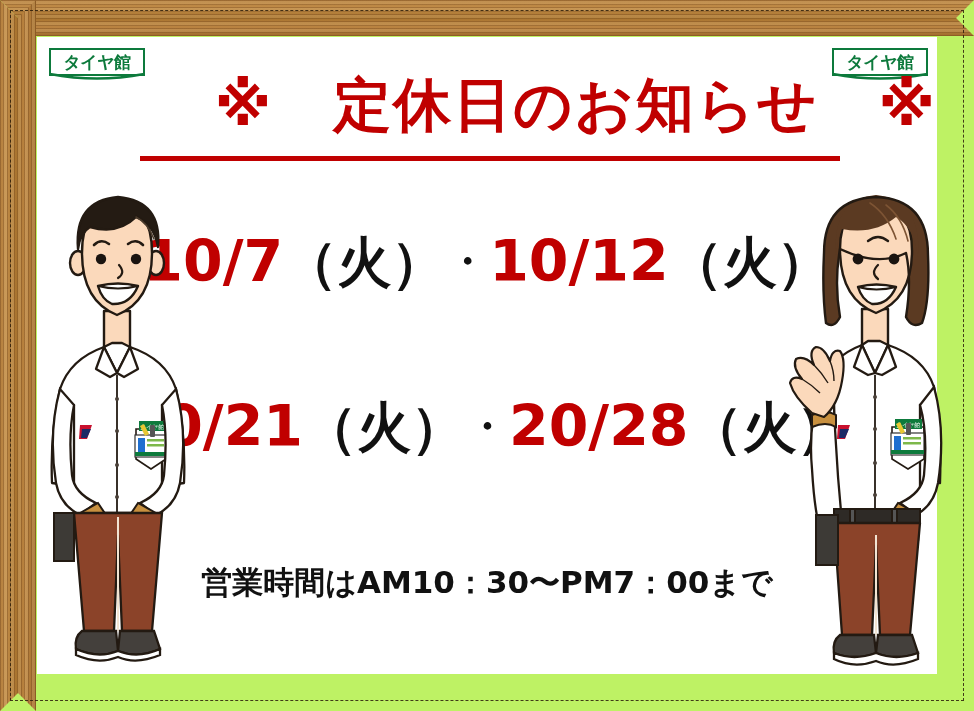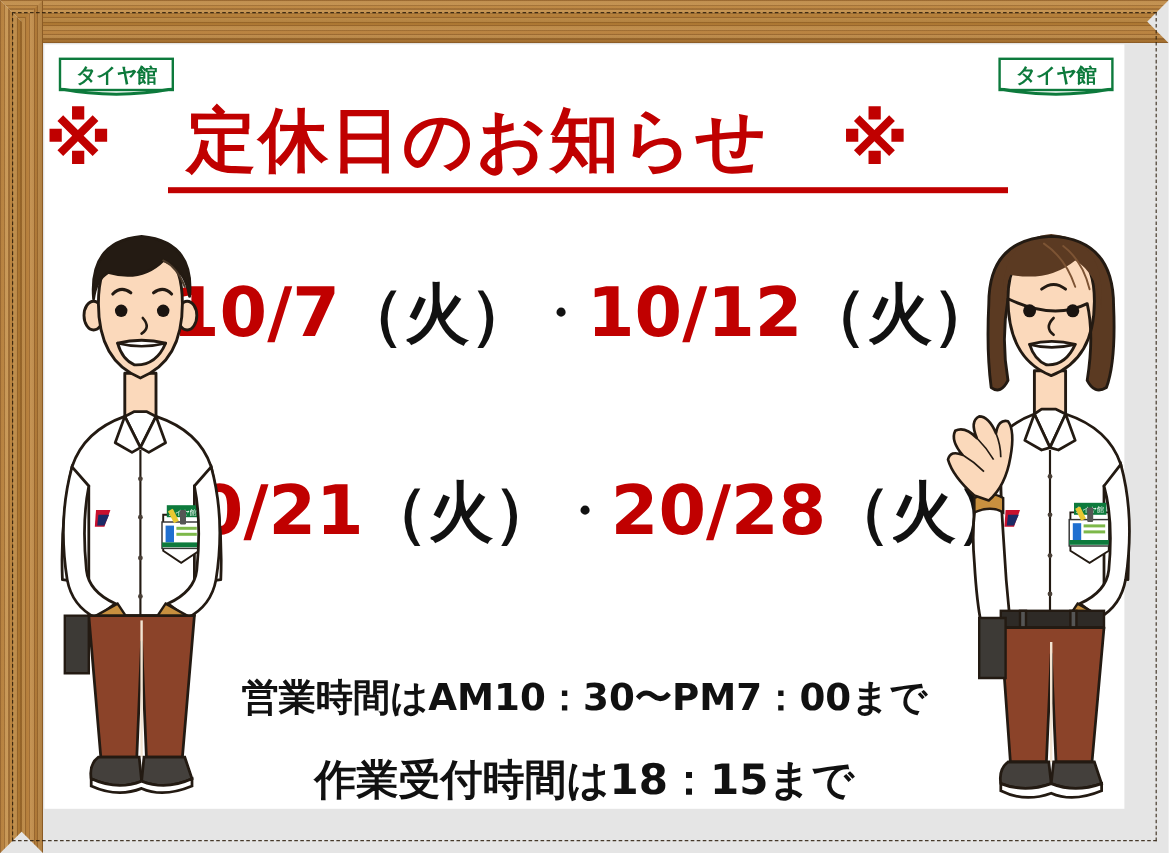--- a/index.html
+++ b/index.html
@@ -1,19 +1,19 @@
 <!DOCTYPE html>
 <html><head>
 <meta charset="utf-8">
 <style>
   html,body{margin:0;padding:0;background:#fff;}
   body{width:974px;height:711px;overflow:hidden;
        font-family:"Liberation Sans","DejaVu Sans",sans-serif;}
 
-  #poster{position:relative;width:974px;height:711px;overflow:hidden;background:#e5e5e5;}
+  #poster{position:relative;width:974px;height:711px;overflow:hidden;background:#bef264;}
 
   
   .frame-outer{
     position:absolute;left:0;top:0;width:974px;height:711px;
     background:
       repeating-linear-gradient(90deg,
         rgba(90,50,18,.30) 0px, rgba(90,50,18,.30) 1px,
         rgba(255,220,170,.00) 1px, rgba(255,220,170,.00) 3px,
         rgba(70,38,12,.22) 3px, rgba(70,38,12,.22) 4px,
         rgba(255,230,180,.16) 4px, rgba(255,230,180,.16) 7px),
@@ -56,22 +56,22 @@
   .logo-text{position:absolute;left:0;top:0;width:96px;height:28px;
     display:flex;align-items:center;justify-content:center;
     color:#0d7a3c;font-weight:bold;font-size:17px;letter-spacing:-.5px;
     font-family:"DejaVu Sans",sans-serif;}
   .logo-swoosh{position:absolute;left:0;top:25px;width:96px;height:9px;overflow:hidden;}
   .logo-swoosh svg{display:block;}
   #logo-left{left:49px;top:48px;}
   #logo-right{left:832px;top:48px;}
 
   
-  .title{position:absolute;left:37px;top:84px;width:900px;
-    text-align:left;color:#c00000;font-weight:bold;
+  .title{position:absolute;left:37px;top:72px;width:900px;
+    text-align:right;color:#c00000;font-weight:bold;
     font-size:58px;line-height:66px;letter-spacing:2px;
     font-family:"DejaVu Sans",sans-serif;white-space:nowrap;}
   .title-rule{position:absolute;left:140px;top:156px;width:700px;height:5px;
     background:#c00000;}
 
   .dateline{position:absolute;width:900px;left:37px;text-align:center;
     font-weight:bold;font-size:57px;line-height:62px;white-space:nowrap;
     font-family:"DejaVu Sans",sans-serif;}
   #dateline-1{top:230px;}
   #dateline-2{top:395px;}
@@ -130,21 +130,20 @@
 
   <div class="dateline" id="dateline-1">
     <span class="dnum">10/7</span><span class="dday">（火）</span><span class="dsep">・</span><span class="dnum">10/12</span><span class="dday">（火）</span>
   </div>
 
   <div class="dateline" id="dateline-2">
     <span class="dnum">10/21</span><span class="dday">（火）</span><span class="dsep">・</span><span class="dnum">20/28</span><span class="dday">（火）</span>
   </div>
 
   <div class="body-line" id="body-2">営業時間はAM10：30〜PM7：00まで</div>
-  <div class="body-line" id="body-3">作業受付時間は18：15まで</div>
 
   <div class="person" id="person-male">
     <svg width="160" height="488" viewBox="0 0 160 488">
       <g stroke="#231a12" stroke-width="2.4" stroke-linejoin="round" stroke-linecap="round">
 
         <ellipse cx="38" cy="80" rx="8" ry="12" fill="#fbd9bb"></ellipse>
         <ellipse cx="116" cy="80" rx="8" ry="12" fill="#fbd9bb"></ellipse>
 
         <path d="M64 128 L64 170 L90 170 L90 128 Z" fill="#fbd9bb"></path>
 

